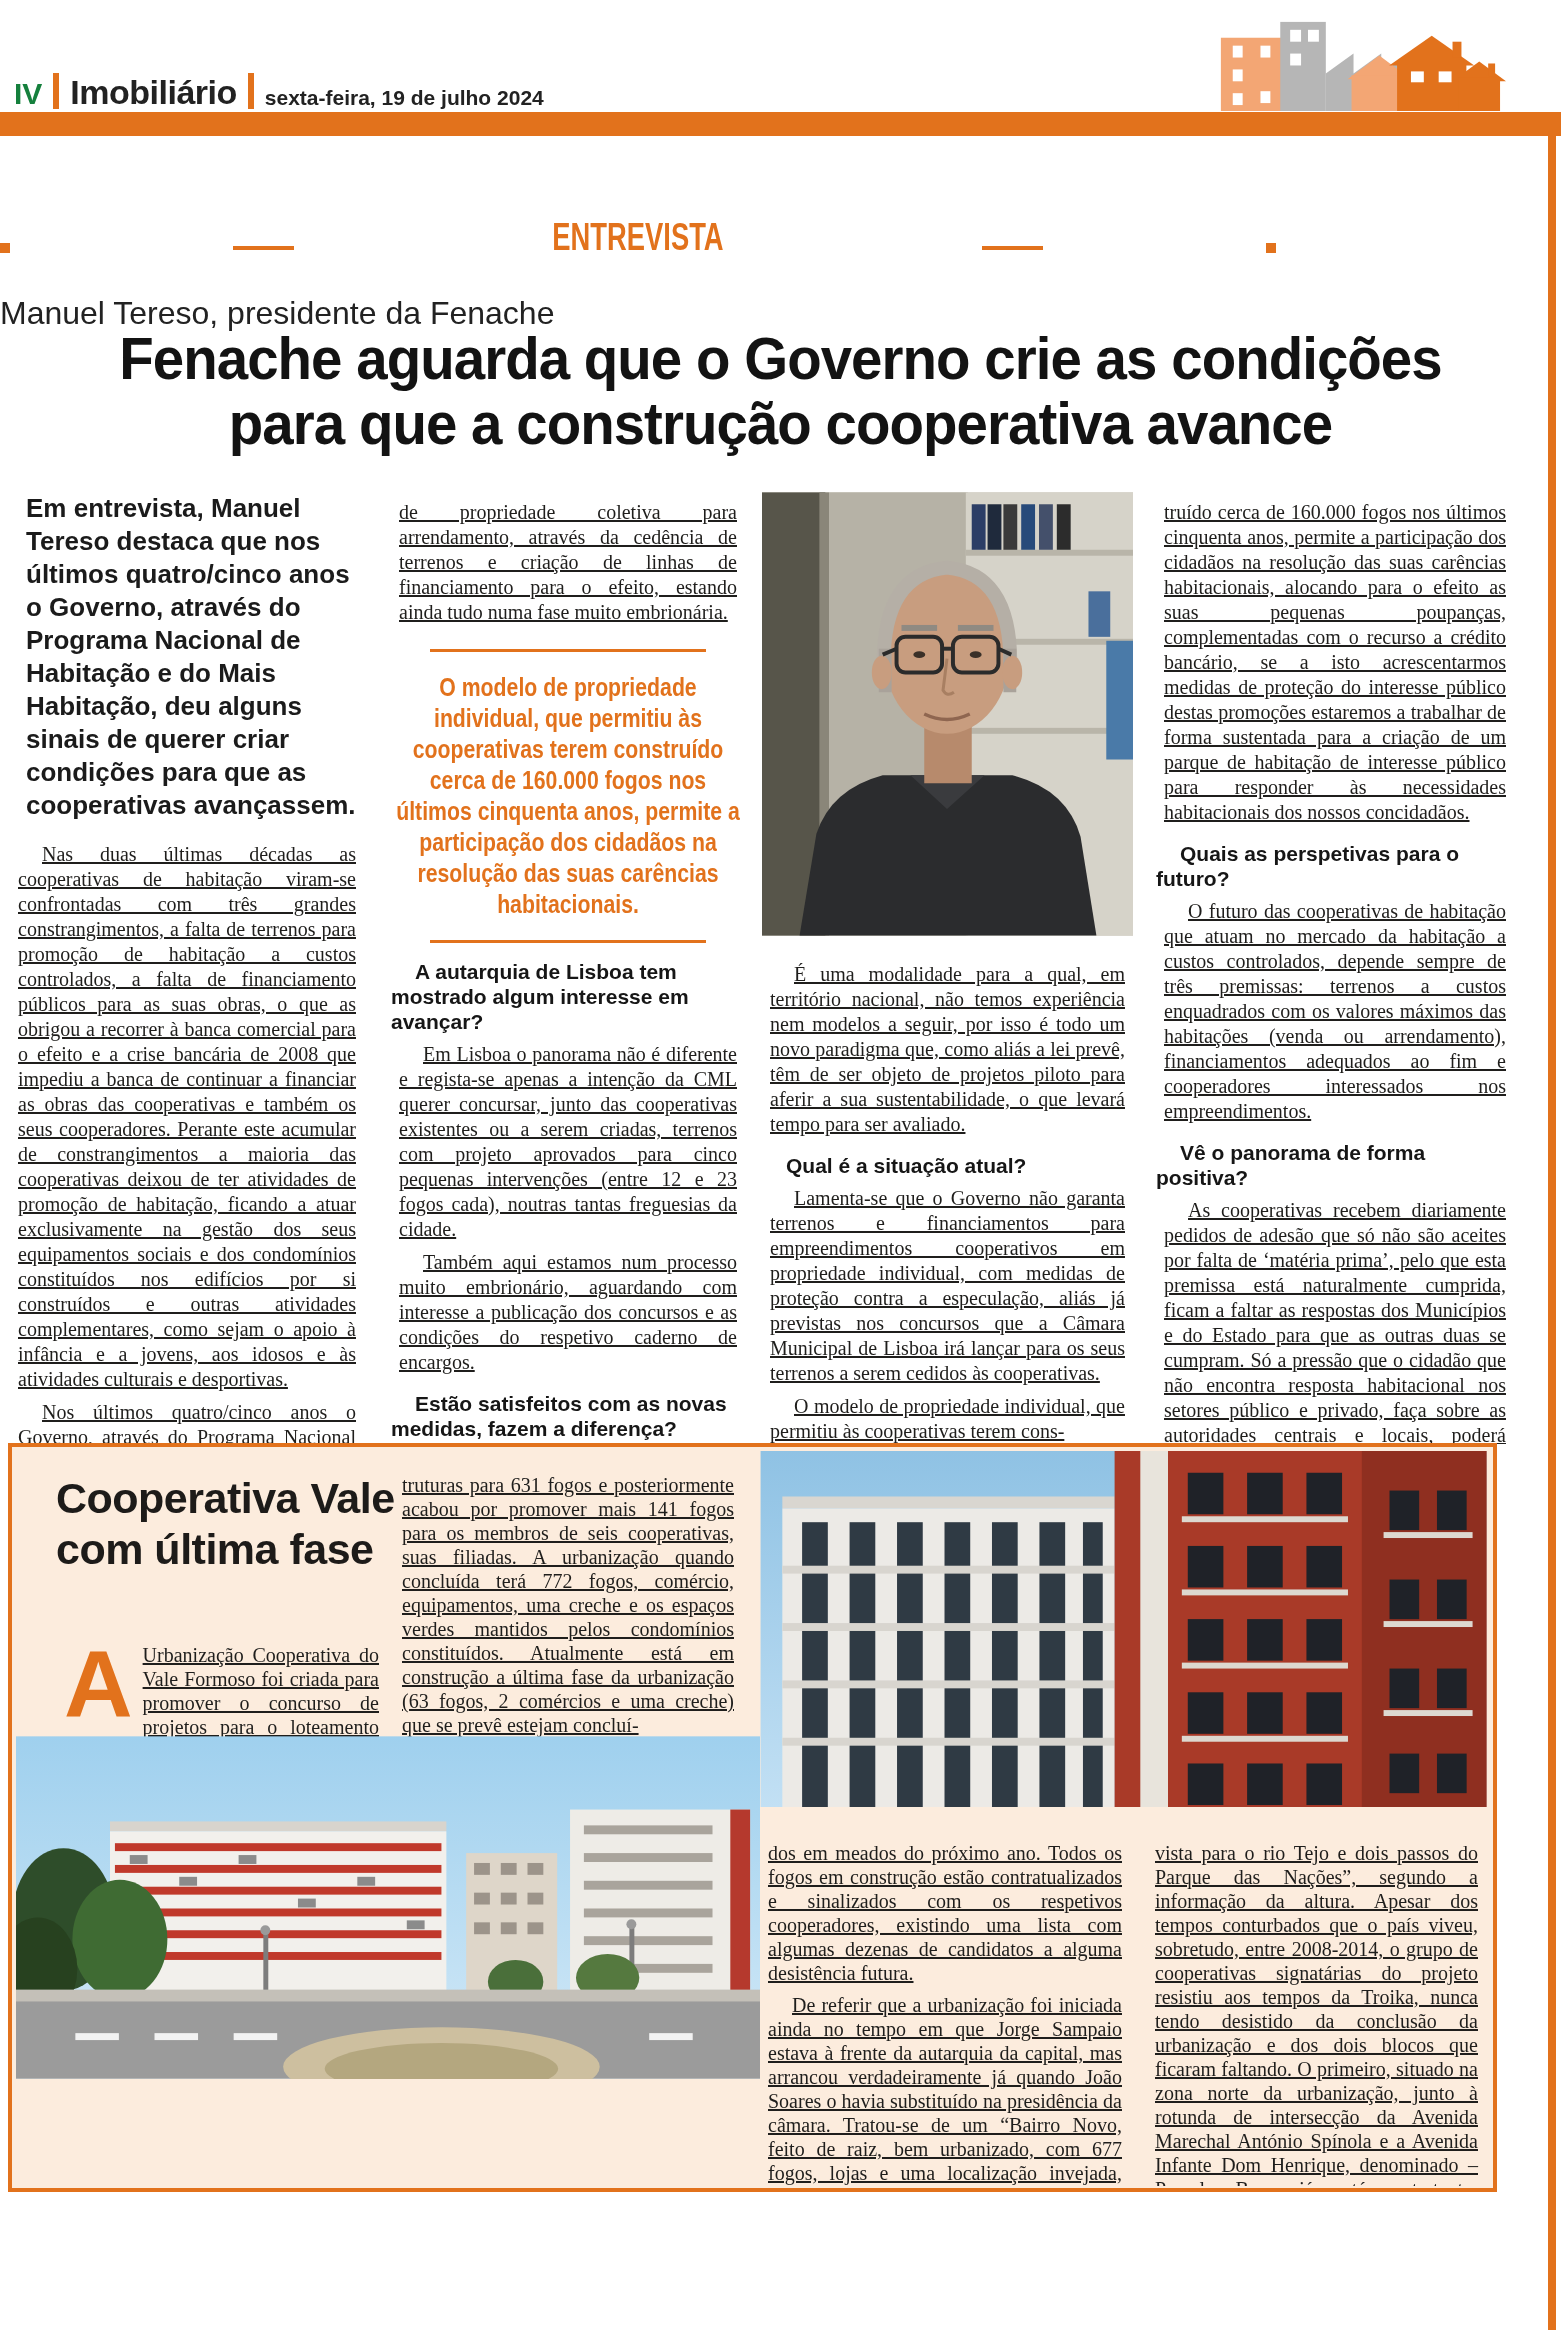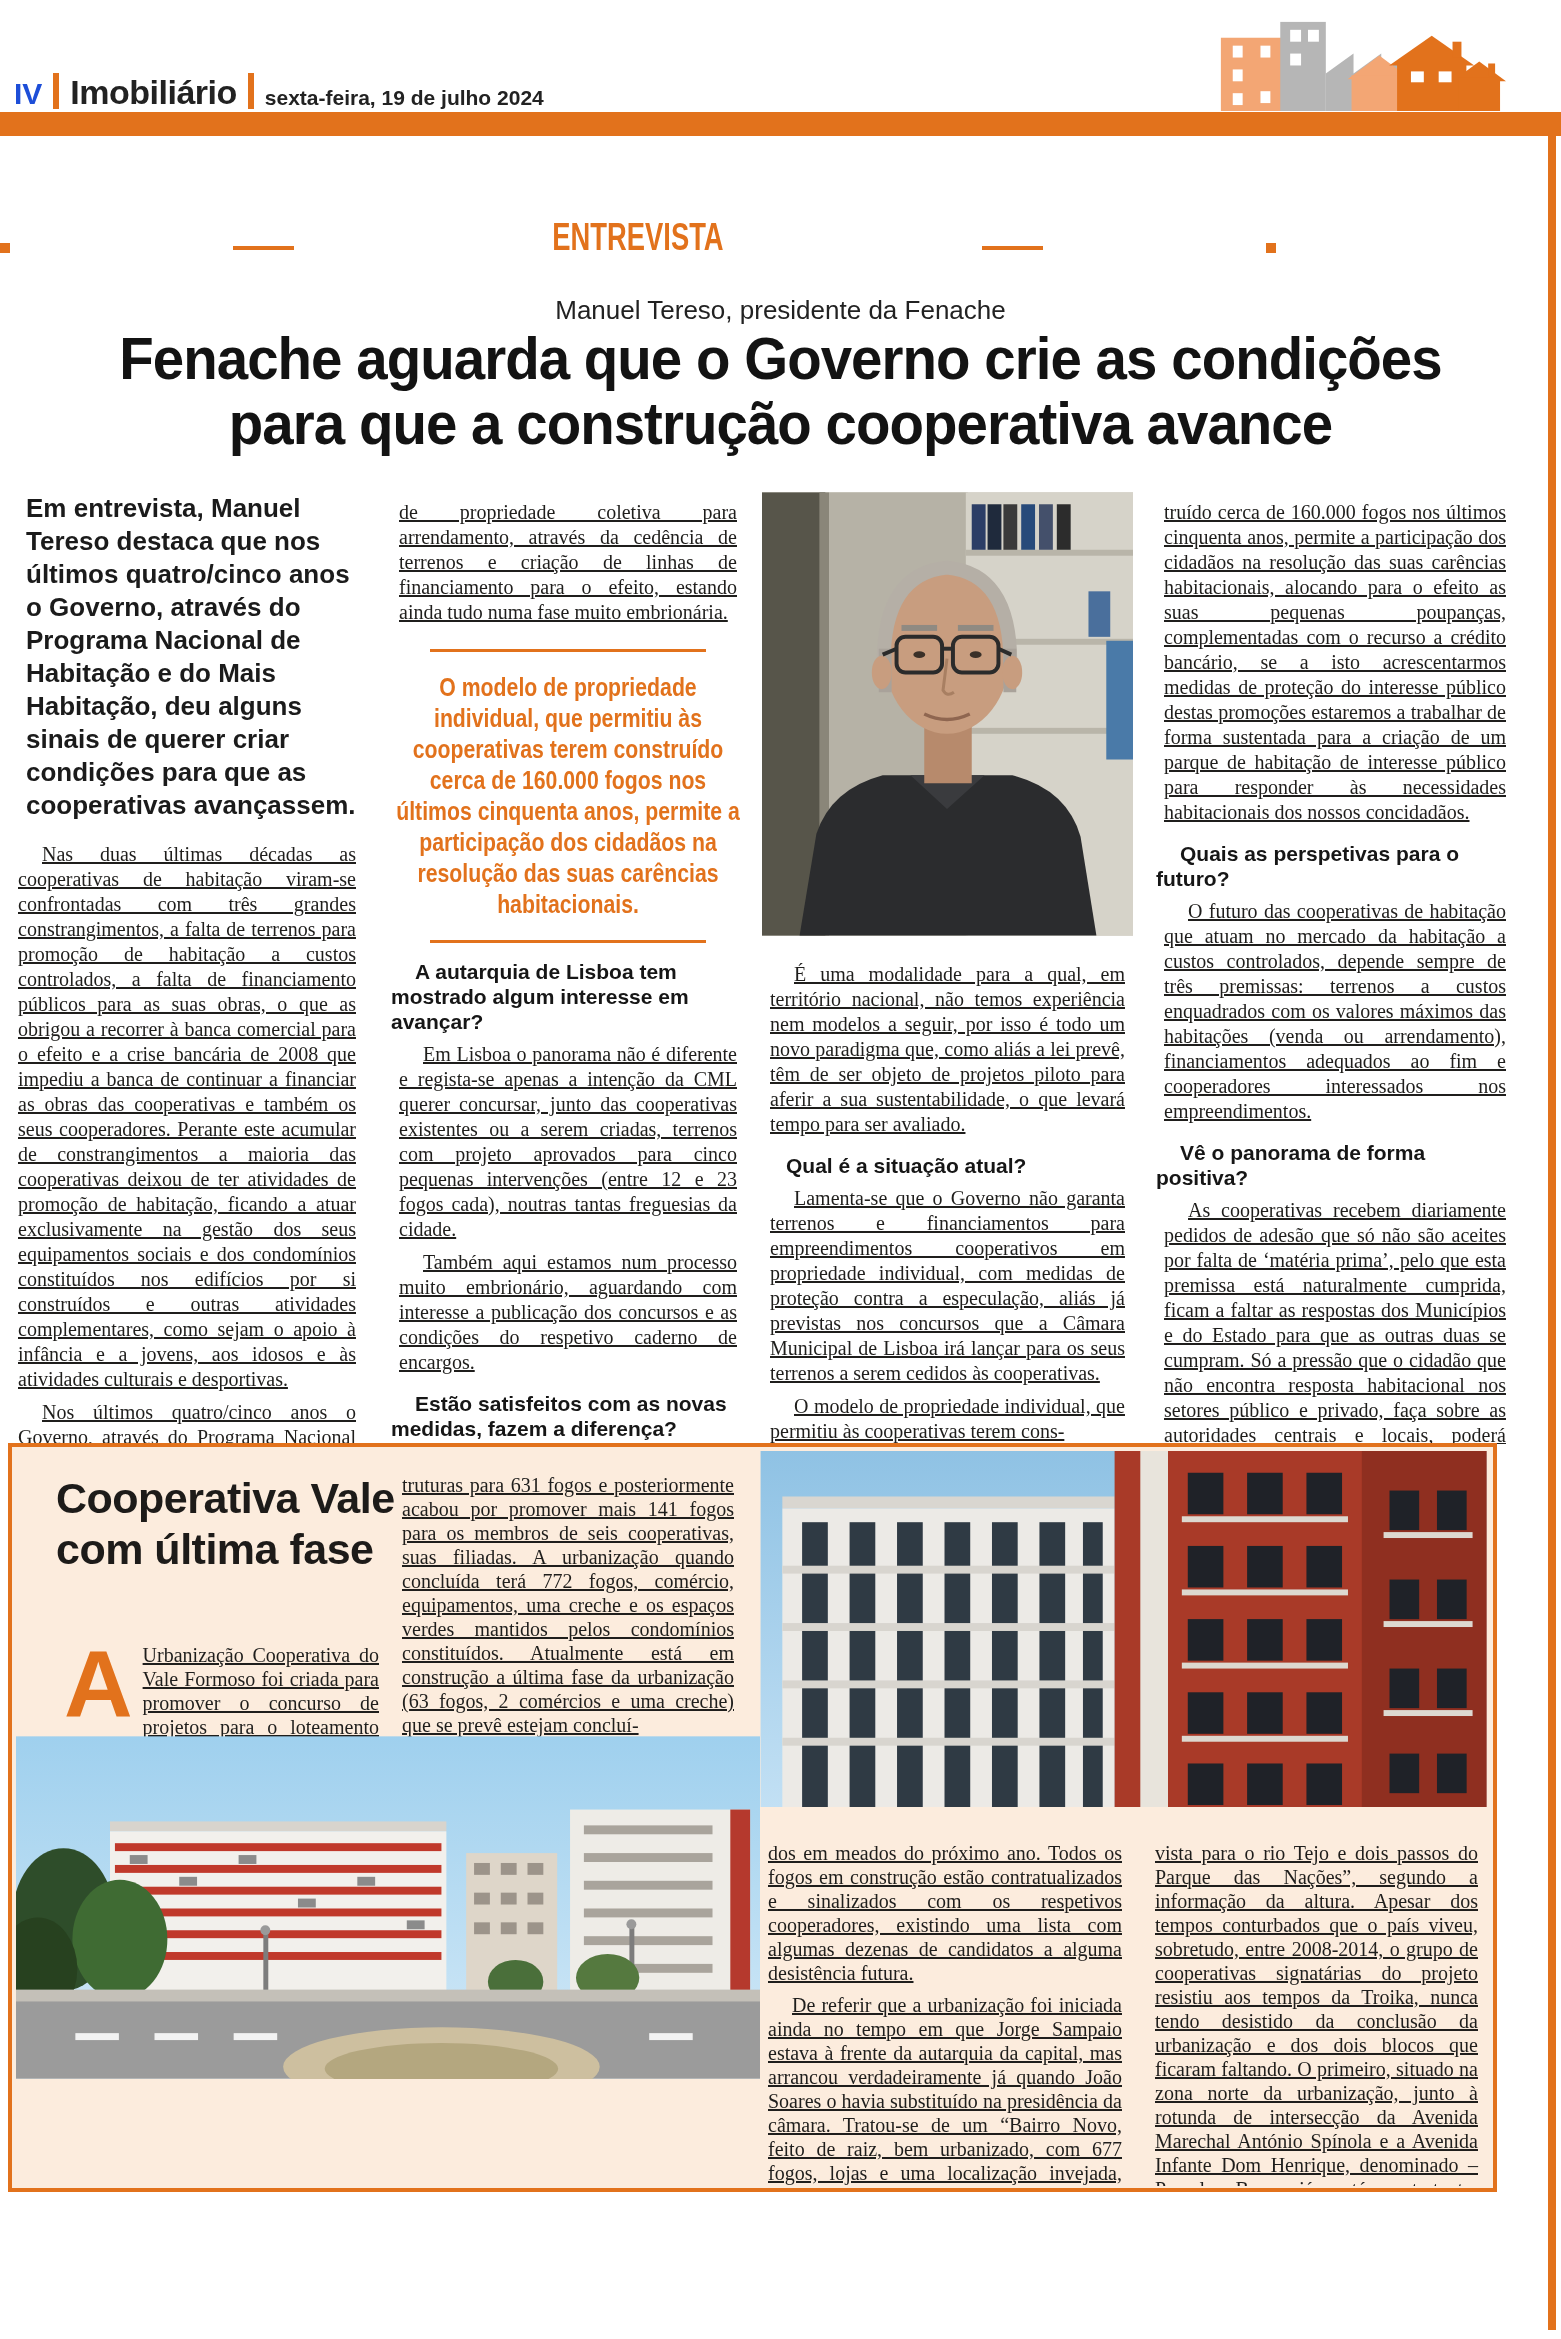--- a/index.html
+++ b/index.html
@@ -1,34 +1,34 @@
 <!DOCTYPE html>
 <html lang="pt"><head>
 <meta charset="utf-8">
 <style>
   html,body{margin:0;padding:0;background:#ffffff;}
   .page{position:relative;width:1561px;height:2339px;background:#fff;overflow:hidden;
         font-family:"Liberation Sans",sans-serif;color:#1c1c1c;}
 
   
   .masthead{position:absolute;left:14px;top:63px;height:46px;display:flex;align-items:flex-end;}
-  .m-edition{font-weight:700;font-size:30px;line-height:1;color:#1d4ed8;}
+  .m-edition{font-weight:700;font-size:30px;line-height:1;color:#15803d;}
   .m-sep{width:6px;height:36px;background:#e2721c;margin:0 11px;}
   .m-section{font-weight:700;font-size:34px;line-height:1;color:#222;letter-spacing:-0.5px;}
   .m-date{font-weight:700;font-size:21px;line-height:1.1;color:#222;}
   .orange-bar{position:absolute;left:0;top:112px;width:1561px;height:24px;background:#e2721c;}
   .right-rule{position:absolute;left:1548px;top:136px;width:8px;height:2194px;background:#e2721c;}
   .logo{position:absolute;right:51px;top:12px;width:307px;height:99px;}
 
   
   .kicker-row{position:absolute;left:0;top:218px;width:1276px;display:flex;align-items:center;justify-content:space-between;}
   .k-square{width:10px;height:10px;background:#e2721c;margin-top:22px;}
   .k-line{width:61px;height:4px;background:#e2721c;margin-top:22px;}
   .k-text{color:#e2721c;font-weight:700;font-size:38px;line-height:1;transform:scaleX(.72);margin:0 2px;letter-spacing:0;}
-  .byline{position:absolute;left:0;top:295px;width:1561px;text-align:center;font-size:26px;color:#222;}
+  .byline{position:absolute;left:0;top:295px;width:1561px;text-align:left;font-size:32px;color:#222;}
   .headline{position:absolute;left:0;width:1561px;text-align:center;font-weight:700;color:#131313;
             font-size:60px;line-height:1;white-space:nowrap;transform:scaleX(.94);letter-spacing:-1px;}
   .hl1{top:329px;} .hl2{top:394px;}
 
   
   .col{position:absolute;top:492px;height:952px;overflow:hidden;}
   .c1{left:10px;width:354px;}
   .c2{left:391px;width:354px;}
   .c3{left:762px;width:371px;}
   .c4{left:1156px;width:358px;}

